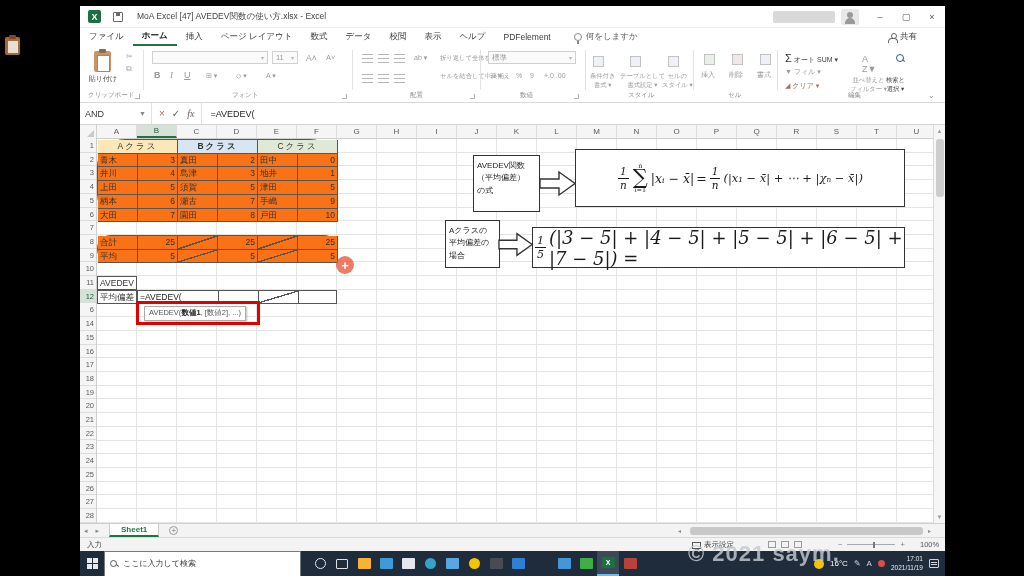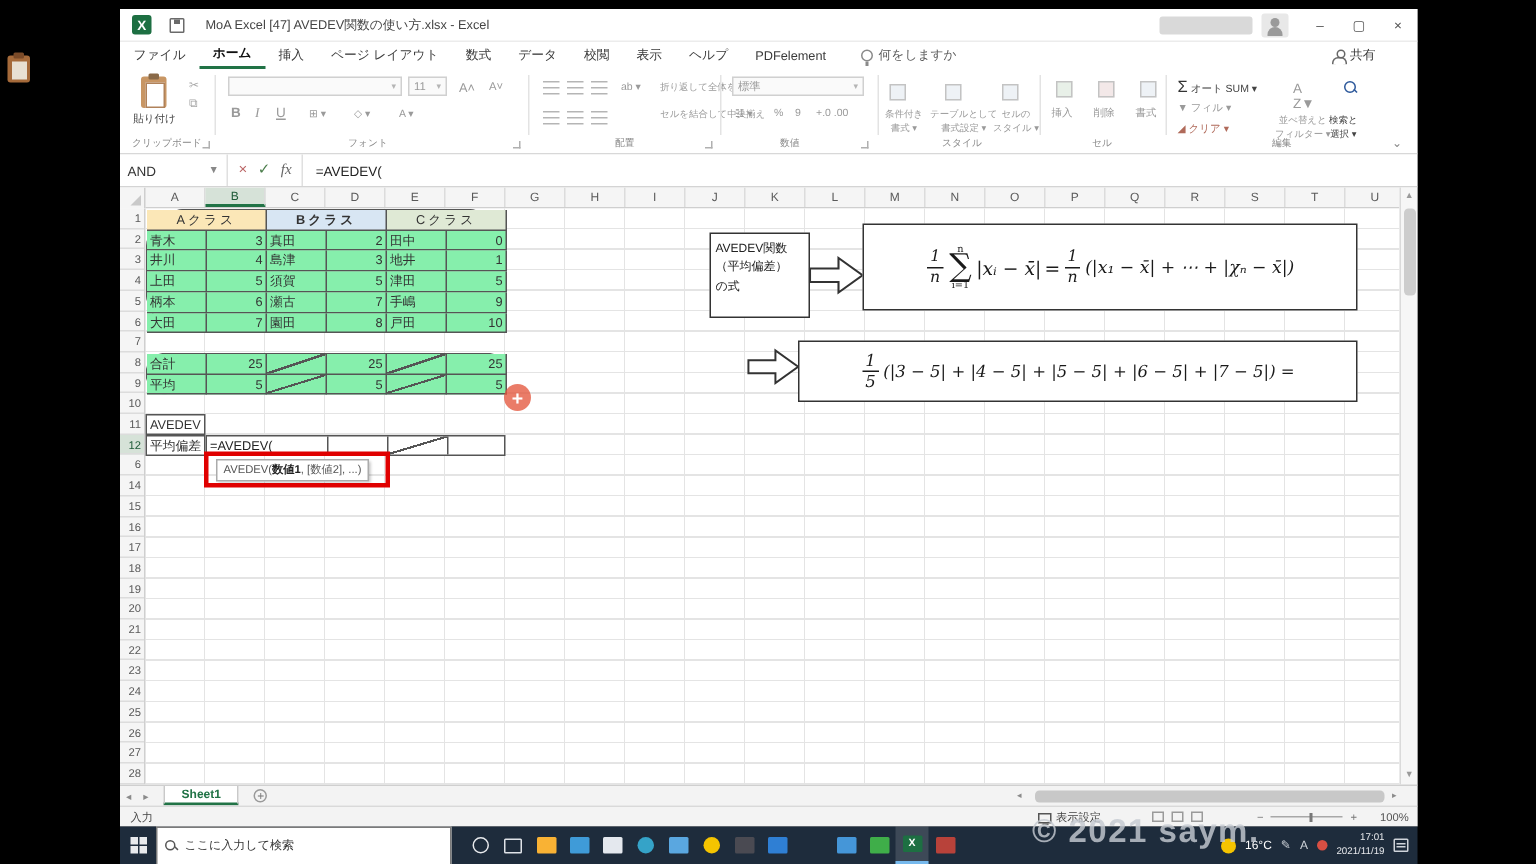--- a/index.html
+++ b/index.html
@@ -80,21 +80,21 @@
   .colh.sel{background:#d6e2d8;border-bottom:2px solid #217346;color:#1f5b38;line-height:11px;}
   .gridarea{position:absolute;left:0;top:14px;width:853px;height:384px;background:#fff;}
   .rowhdrs{position:absolute;left:0;top:0;width:17px;height:100%;background:#f5f5f5;border-right:1px solid #cfcfcf;}
   .rowh{height:13.71px;font-size:7.5px;color:#5a5a5a;text-align:right;padding-right:2px;border-bottom:1px solid #dcdcdc;line-height:13px;}
   .rowh.sel{background:#d6e2d8;color:#1f5b38;}
   .gridlines{position:absolute;left:17px;top:0;right:0;height:100%;
      background-image:repeating-linear-gradient(to right,transparent 0 39px,#e4e4e4 39px 40px),
                       repeating-linear-gradient(to bottom,transparent 0 12.71px,#e4e4e4 12.71px 13.71px);}
   
   .tbl{position:absolute;display:grid;grid-template-columns:repeat(6,40px);border-left:1px solid #555;border-top:1px solid #555;border-radius:28px;}
-  .cell{border-right:1px solid #555;border-bottom:1px solid #555;height:13.71px;font-size:8.5px;line-height:12.5px;background:#86efac;overflow:hidden;white-space:nowrap;}
+  .cell{border-right:1px solid #555;border-bottom:1px solid #555;height:13.71px;font-size:8.5px;line-height:12.5px;background:#f97316;overflow:hidden;white-space:nowrap;}
   .cell.head{grid-column:span 2;text-align:center;letter-spacing:2px;}
   .cell.name{padding-left:2px;text-align:left;}
   .cell.num{padding-right:2px;text-align:right;}
   .cell.diag{background-image:linear-gradient(to bottom right,transparent 47%,#555 47%,#555 53%,transparent 53%);}
   .onecell{position:absolute;width:40px;height:13.71px;border:1px solid #555;font-size:8.5px;line-height:12px;padding-left:2px;background:#fff;white-space:nowrap;}
   .editrange{position:absolute;left:57px;width:200px;height:14.7px;border:1px solid #555;background:#fff;}
   .editrange .vline{position:absolute;top:0;bottom:0;width:1px;background:#555;}
   .editrange .dseg{position:absolute;top:0;bottom:0;left:120px;width:40px;
       background-image:linear-gradient(to bottom right,transparent 47%,#555 47%,#555 53%,transparent 53%);}
   .editrange .ftext{position:absolute;left:2px;top:1px;font-size:8.5px;color:#222;white-space:nowrap;}
@@ -499,29 +499,34 @@
             </span>
           <span class="mterm">|xᵢ − x̄|</span>
           <span class="mterm">=</span>
           <span class="frac">
               <span class="fn">1</span>
               <span class="fd">n</span>
             </span>
           <span class="mterm" style="font-size:11.5px;">(|x₁ − x̄| + ⋯ + |χₙ − x̄|)</span>
         </div>
 
+        <div class="callout" style="left:365px;top:81px;width:55px;height:48px;" id="callout-example">
+            <div>Aクラスの</div>
+            <div>平均偏差の</div>
+            <div>場合</div>
+          </div>
         <svg class="arrowsvg" style="left:418px;top:92px;" width="36" height="27" viewBox="0 0 38 27">
           <polygon points="1,9 20,9 20,2 36,13.5 20,25 20,18 1,18" fill="#fff" stroke="#333" stroke-width="1.4"></polygon>
         </svg>
         <div class="fboxbig" style="left:452px;top:88px;width:373px;height:41px;">
           <span class="frac" style="font-size:11px;">
               <span class="fn">1</span>
               <span class="fd">5</span>
             </span>
-          <span class="mterm" style="font-size:11px;">(|3 − 5| + |4 − 5| + |5 − 5| + |6 − 5| + |7 − 5|) =</span>
+          <span class="mterm" style="font-size:18px;">(|3 − 5| + |4 − 5| + |5 − 5| + |6 − 5| + |7 − 5|) =</span>
         </div>
 
         <div class="clickmark" style="left:256px;top:117px;">+</div>
       </div>
     </div>
 
     <div class="vscroll">
       <div class="varr">▲</div>
       <div class="vthumb"></div>
       <div class="varr down">▼</div>

